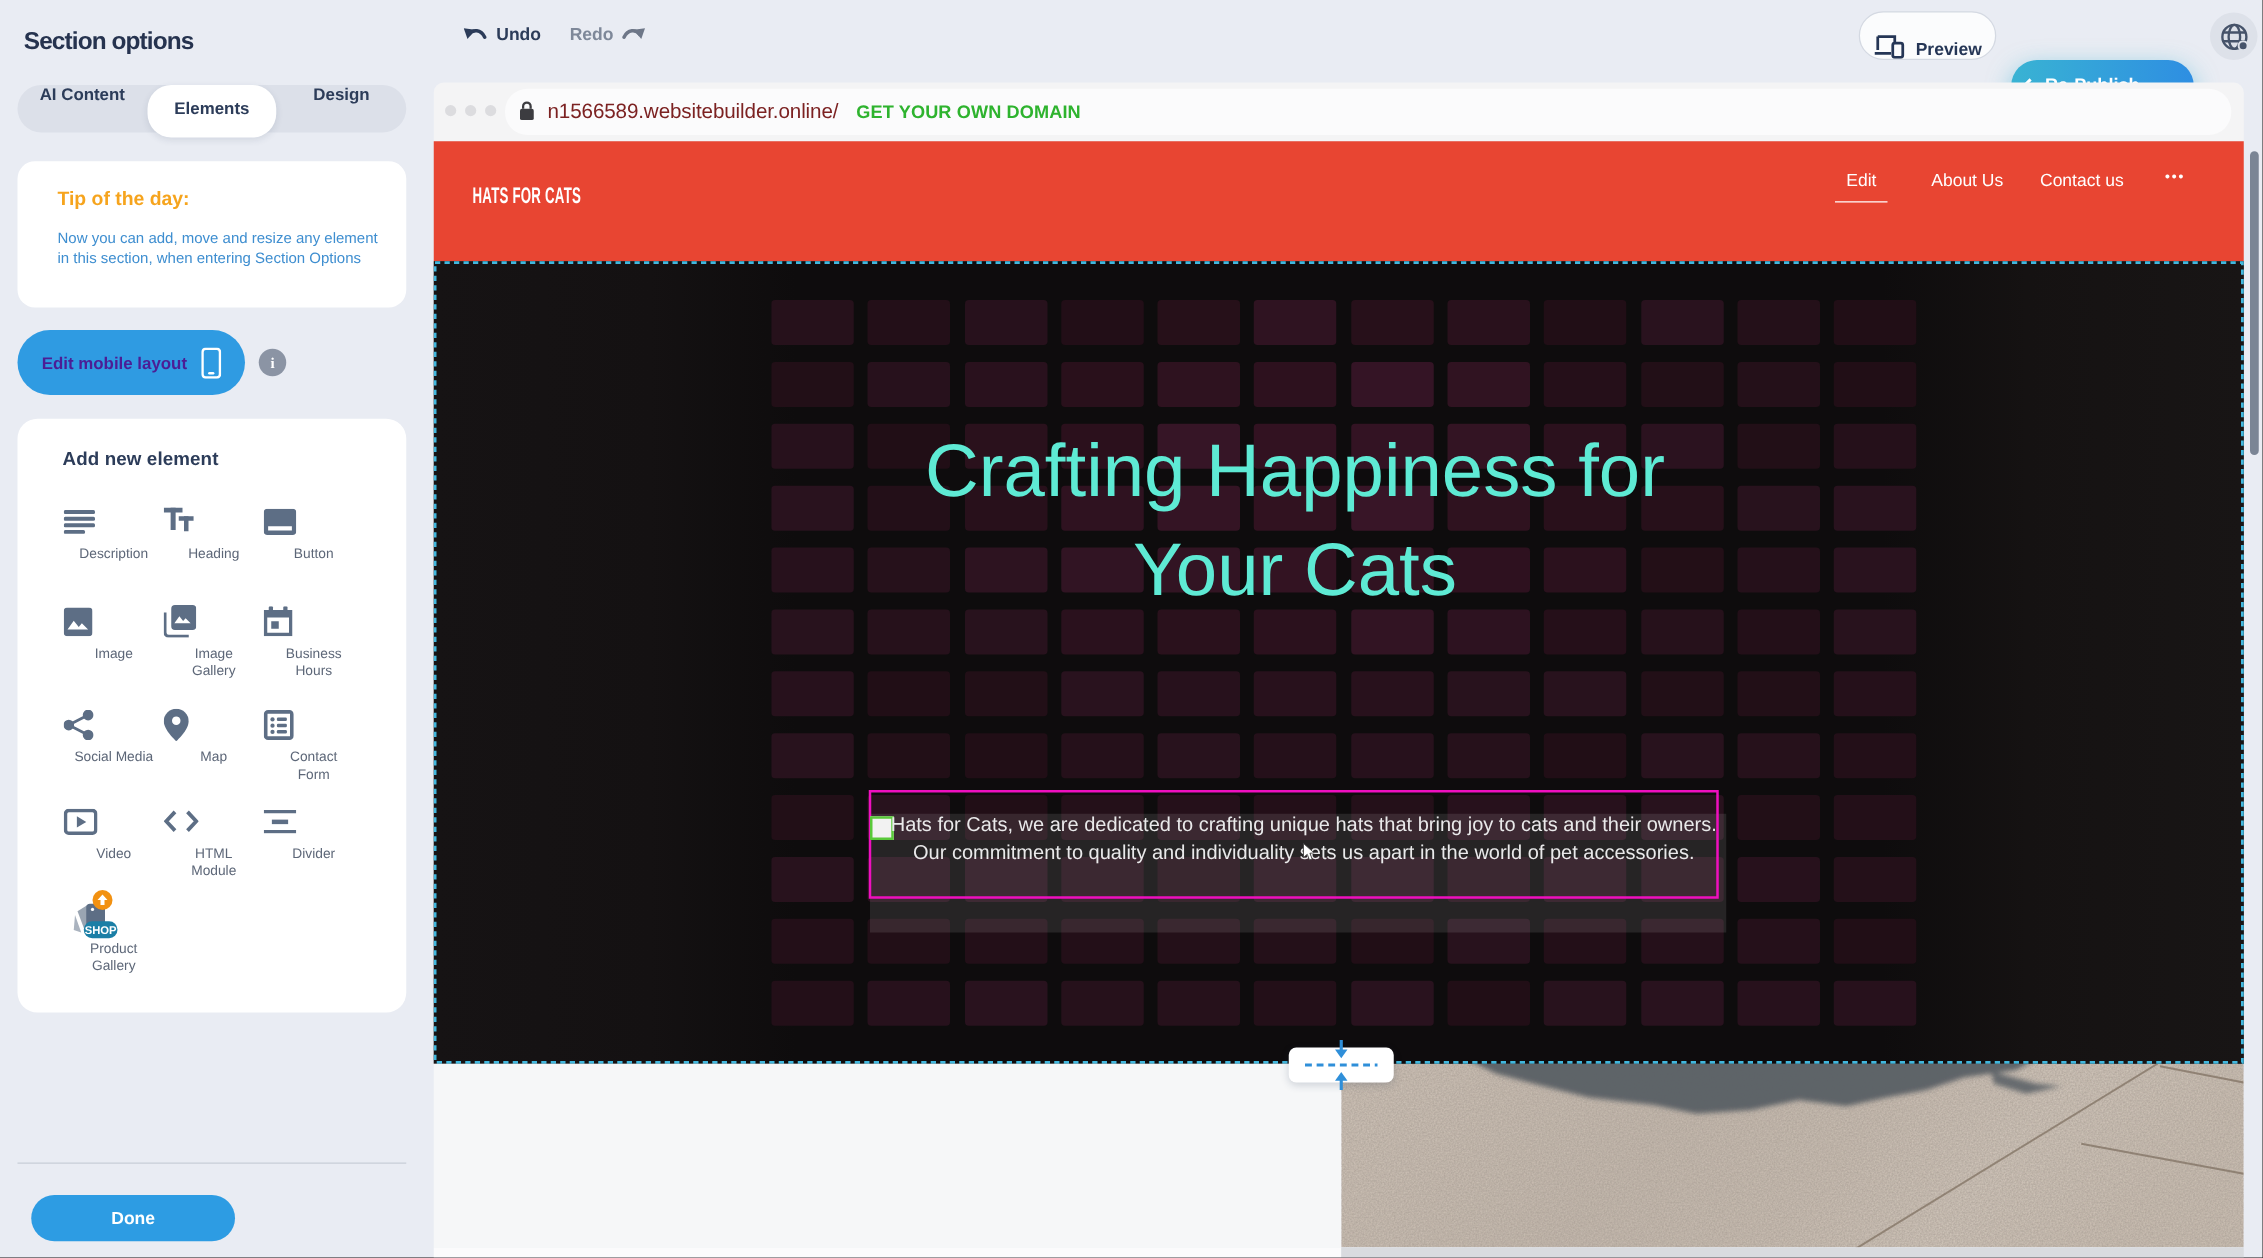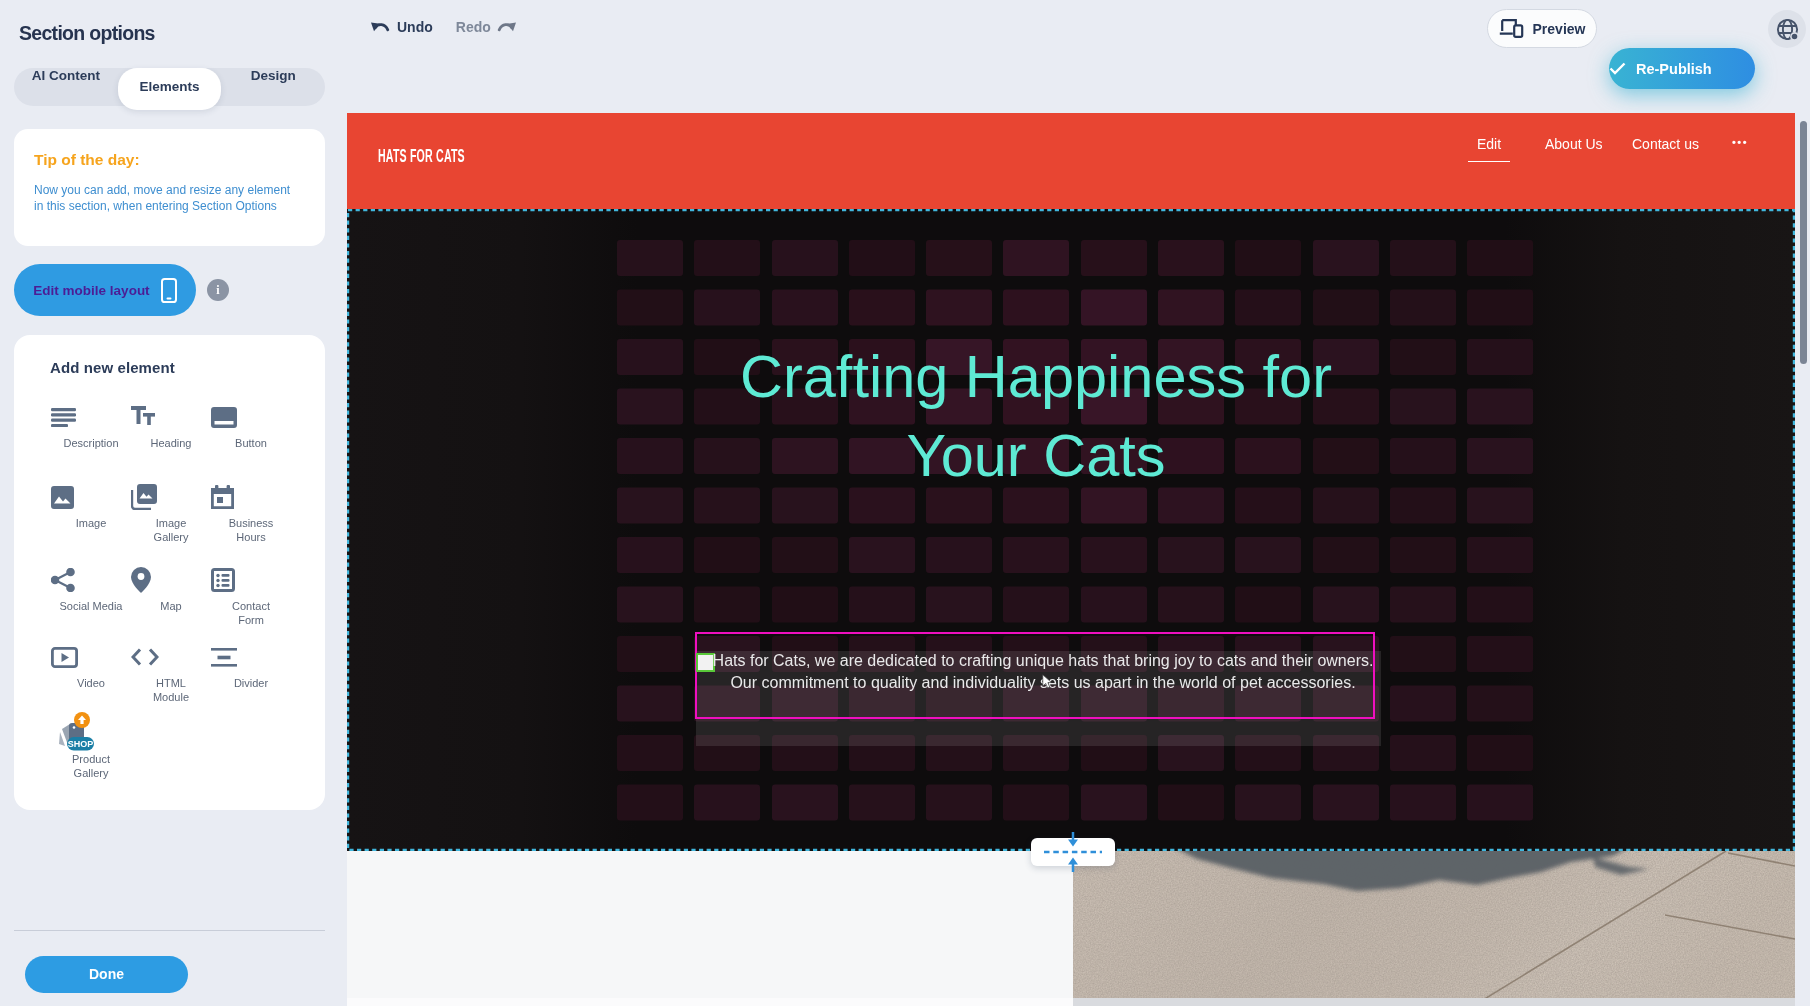--- a/index.html
+++ b/index.html
@@ -5,31 +5,31 @@
   * { margin:0; padding:0; box-sizing:border-box; }
   html,body { width:1810px; height:1006px; overflow:hidden; }
   body { background:#e9ecf3; font-family:"Liberation Sans", sans-serif; position:relative; }
   .abs { position:absolute; }
 
   
   #title { left:19px; top:22px; font-size:19.5px; font-weight:bold; color:#26334f; letter-spacing:-0.7px; }
   #undoredo { left:371px; top:19px; display:flex; align-items:center; }
   #undoredo .lbl { font-size:14px; font-weight:bold; color:#2c3c59; }
   #undoredo .lbl.dim { color:#7e8899; }
-  #btn-preview { left:1487px; top:9px; width:110px; height:39px; background:#fbfcfd; border:1px solid #d4d9e2; border-radius:20px; display:flex; align-items:center; justify-content:center; gap:9px; }
+  #btn-preview { left:1487px; top:9px; width:110px; height:39px; background:#fbfcfd; border:1px solid #d4d9e2; border-radius:20px; display:flex; align-items:flex-end; justify-content:center; gap:9px; }
   #btn-preview span { font-size:14px; font-weight:bold; color:#253656; }
   #btn-republish { left:1609px; top:8px; width:146px; height:41px; border-radius:21px; background:linear-gradient(90deg,#39b3d3,#2e8ee2); display:flex; align-items:center; justify-content:flex-start; gap:10px; box-shadow:0 6px 20px rgba(57,179,211,0.6);margin-top:40px; }
   #btn-republish span { font-size:14.5px; font-weight:bold; color:#fff; }
   #globe { left:1768px; top:10px; width:38px; height:38px; border-radius:50%; background:#dde1e9; display:flex; align-items:center; justify-content:center; }
 
   
   #tabs { left:14px; top:68px; width:311px; height:38px; background:#dce0e9; border-radius:19px; display:flex; align-items:flex-start; }
   #tabs .tab { flex:1; text-align:center; font-size:13.5px; font-weight:bold; color:#2c3c59; }
   #tabs .tab.active { background:#fff; border-radius:19px; height:42px; line-height:38px; box-shadow:0 2px 6px rgba(40,60,90,0.12); }
-  #tipcard { left:14px; top:129px; width:311px; height:117px; background:#fff; border-radius:14px; padding:22px 0 0 20px; }
+  #tipcard { left:14px; top:129px; width:311px; height:117px; background:#fff; border-radius:14px; padding:22px 0 0 32px; }
   #tipcard h3 { color:#f6a41d; font-size:15.5px; font-weight:bold; margin-bottom:14px; }
   #tipcard p { color:#3e8ed0; font-size:12px; line-height:15.5px; white-space:nowrap; }
   #btn-mobile { left:14px; top:264px; width:182px; height:52px; background:#2f9be2; border-radius:26px; display:flex; align-items:center; justify-content:center; gap:11px; }
   #btn-mobile span { color:#4c1d95; font-size:13.5px; font-weight:bold; }
   #info-i { left:207px; top:279px; width:22px; height:22px; border-radius:50%; background:#8b94a4; color:#fff; font-size:12px; font-weight:bold; text-align:center; line-height:22px; font-family:"Liberation Serif",serif; }
   #elements-card { left:14px; top:335px; width:311px; height:475px; background:#fff; border-radius:16px; }
   #elements-card h4 { position:absolute; left:36px; top:24px; font-size:15px; font-weight:bold; color:#2c3c59; letter-spacing:0.1px; }
   .el { position:absolute; width:80px; text-align:center; }
   .el .ic { height:26px; display:flex; align-items:center; justify-content:flex-start; }
   .el .lb { margin-top:7px; font-size:11px; color:#5d6778; line-height:13.5px; }
@@ -281,20 +281,34 @@
         </div>
         <div class="lb">Product<br>Gallery</div>
       </div>
     </div>
   </div>
 
   <div id="divider-line" class="abs"></div>
   <div id="btn-done" class="abs">Done</div>
 
   <div id="canvas" class="abs">
+    <div id="urlbar" class="abs">
+      <div class="dots">
+        <i></i>
+        <i></i>
+        <i></i>
+      </div>
+      <div id="urlfield"></div>
+      <svg class="abs" style="left:68px;top:14px" width="13" height="17" viewBox="0 0 13 17">
+        <rect x="1" y="7" width="11" height="9" rx="1.5" fill="#3c3c40"></rect>
+        <path d="M3.5 7 V5 a3 3 0 0 1 6 0 V7" stroke="#3c3c40" stroke-width="1.8" fill="none"></path>
+      </svg>
+      <span id="urltext">n1566589.websitebuilder.online/</span>
+      <span id="getdomain">GET YOUR OWN DOMAIN</span>
+    </div>
     <div id="redheader" class="abs">
       <div id="logo" class="abs">HATS FOR CATS</div>
       <div id="nav" class="abs">
         <span class="active" style="left:1130px">Edit</span>
         <span style="left:1198px">About Us</span>
         <span style="left:1285px">Contact us</span>
         <span style="left:1385px;letter-spacing:1.5px;font-weight:bold;top:0px;font-size:11px">•••</span>
       </div>
     </div>
     <div id="hero" class="abs">

